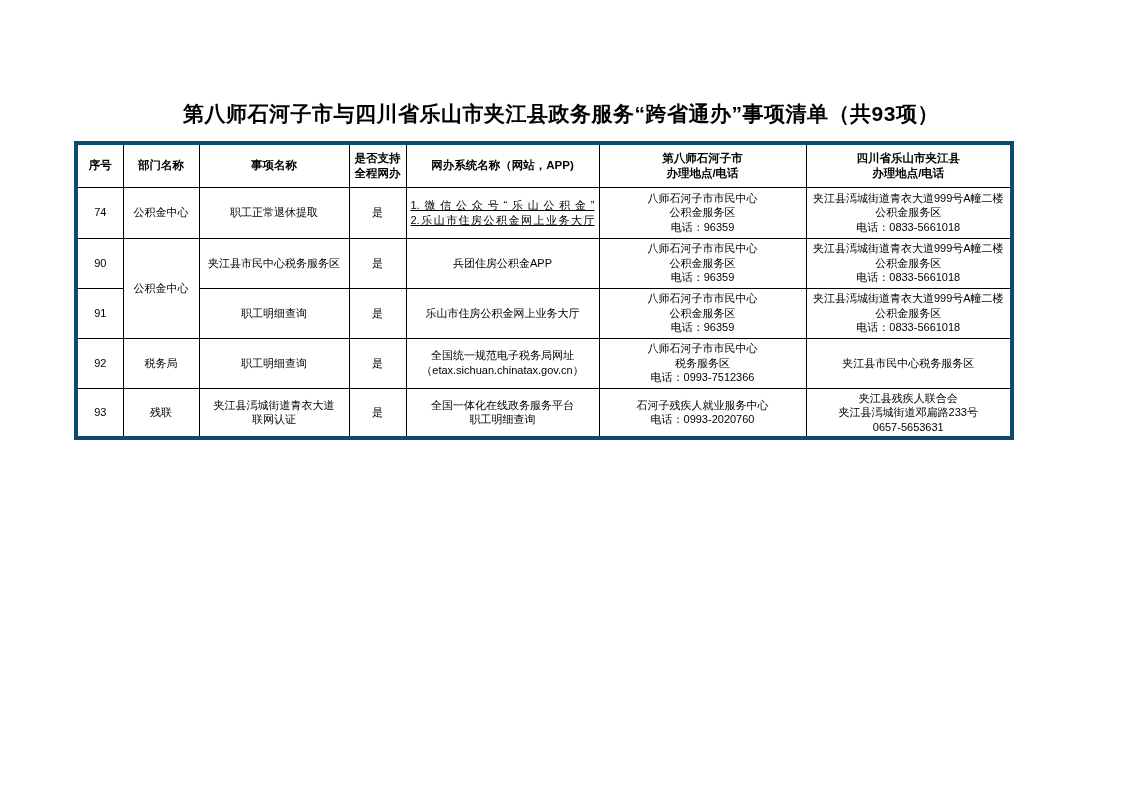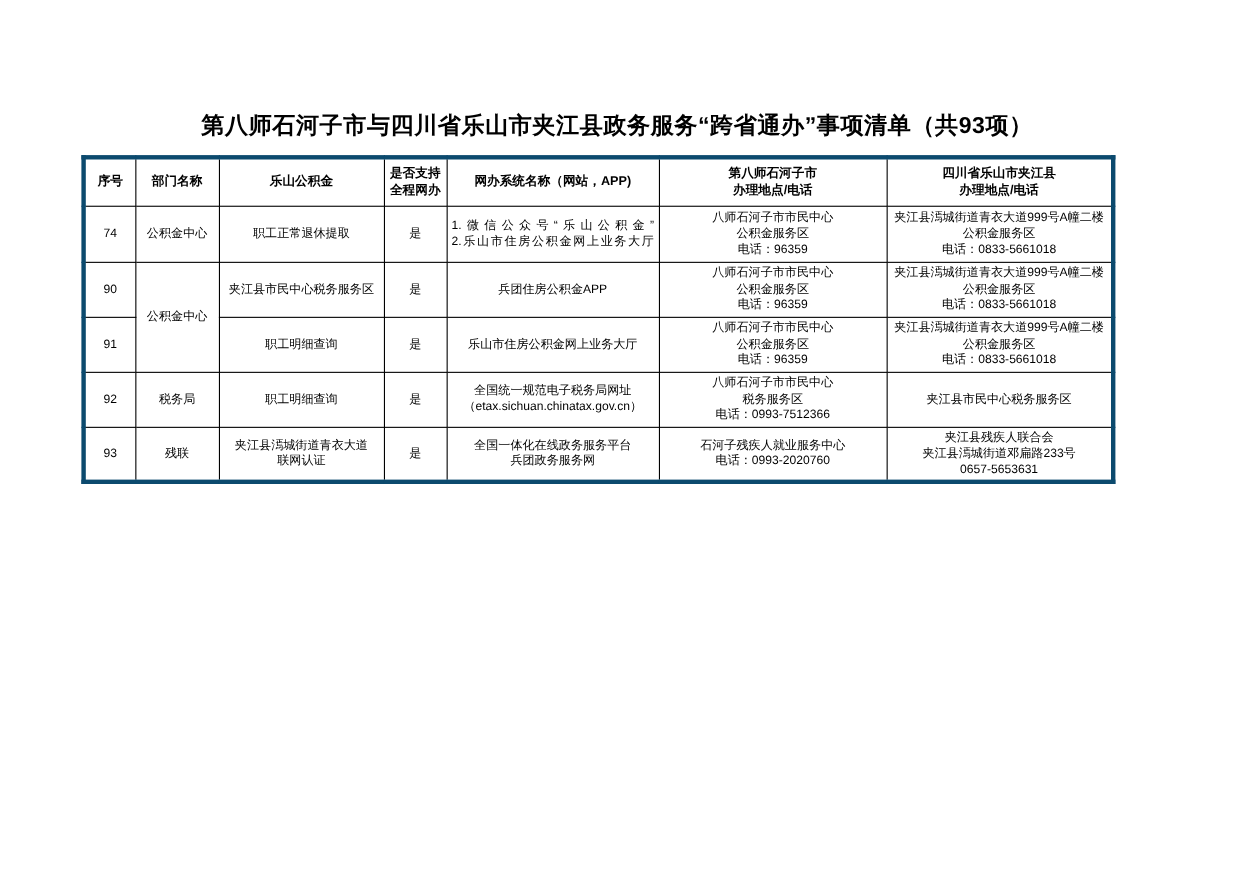--- a/index.html
+++ b/index.html
@@ -53,20 +53,21 @@
     font-size: 11.5px;
   }
   tr.head-row { height: 44px; }
   tr.data-row-0 { height: 51px; }
   tr.data-row { height: 50px; }
   td.c-no { font-size: 12px; }
   td.c-justify {
     text-align: justify;
     text-align-last: justify;
     padding: 2px 5px;
+    text-decoration: underline;
   }
 </style>
 </head>
 <body>
 
 <div class="page">
 
   <h1 class="title">第八师石河子市与四川省乐山市夹江县政务服务“跨省通办”事项清单（共93项）</h1>
 
   <table class="grid">
@@ -76,21 +77,21 @@
       <col style="width:150px">
       <col style="width:57px">
       <col style="width:193px">
       <col style="width:207px">
       <col style="width:206px">
     </colgroup>
     <thead>
       <tr class="head-row">
         <th>序号</th>
         <th>部门名称</th>
-        <th>乐山公积金</th>
+        <th>事项名称</th>
         <th>是否支持
 全程网办</th>
         <th>网办系统名称（网站，APP)</th>
         <th>第八师石河子市
 办理地点/电话</th>
         <th>四川省乐山市夹江县
 办理地点/电话</th>
       </tr>
     </thead>
     <tbody>
@@ -145,21 +146,21 @@
 电话：0993-7512366</td>
         <td>夹江县市民中心税务服务区</td>
       </tr>
       <tr class="data-row">
         <td class="c-no">93</td>
         <td>残联</td>
         <td>夹江县漹城街道青衣大道
 联网认证</td>
         <td>是</td>
         <td>全国一体化在线政务服务平台
-兵团政务服务网</td>
+职工明细查询</td>
         <td>石河子残疾人就业服务中心
 电话：0993-2020760</td>
         <td>夹江县残疾人联合会
 夹江县漹城街道邓扁路233号
 0657-5653631</td>
       </tr>
     </tbody>
   </table>
 
 </div>

